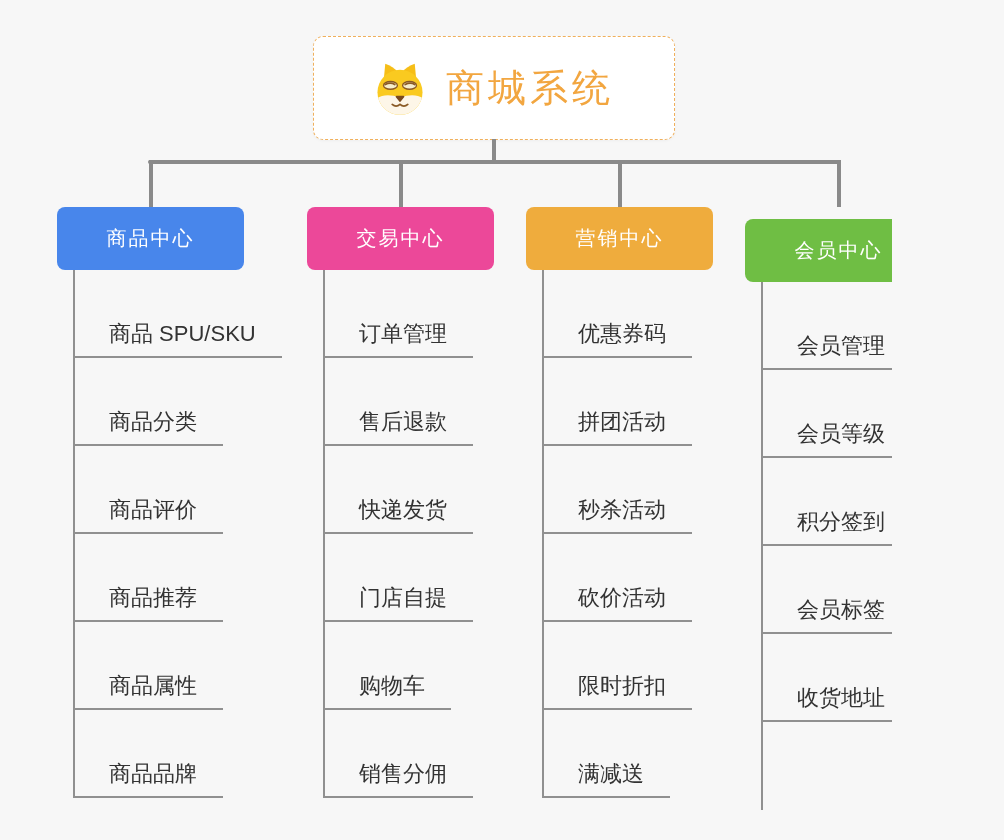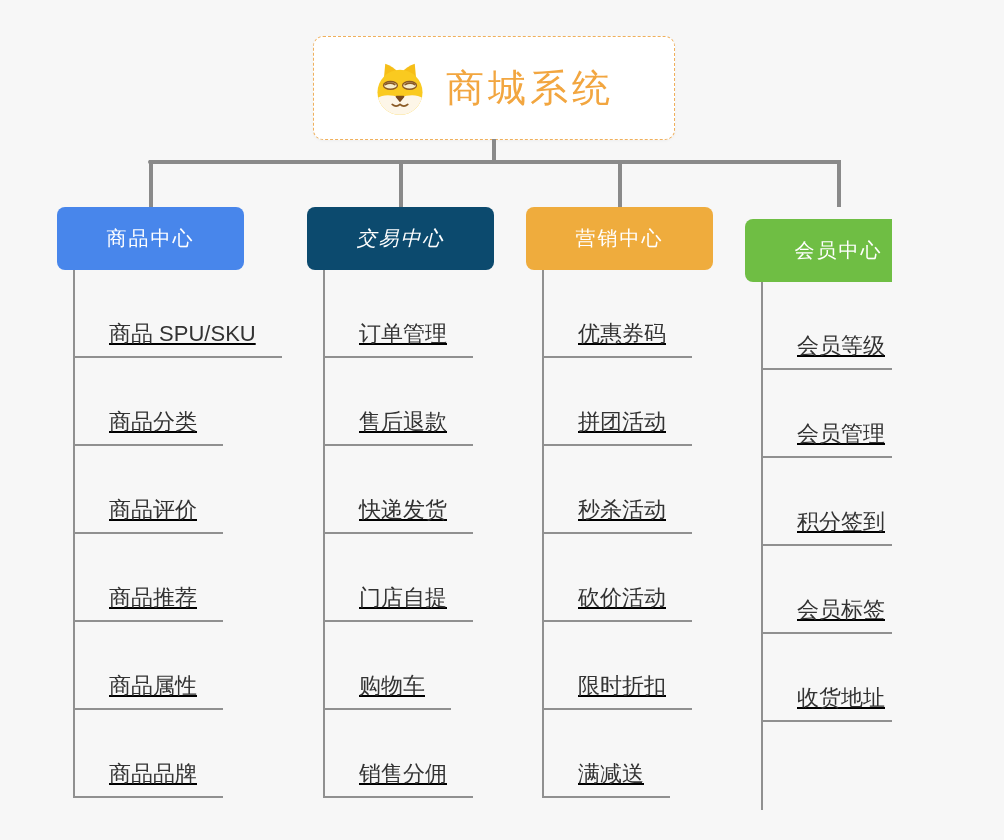--- a/index.html
+++ b/index.html
@@ -51,21 +51,20 @@
     border-radius:8px;
     display:flex;align-items:center;justify-content:center;
     color:#ffffff;
     font-size:20px;
     letter-spacing:2px;
   }
   .branch-items{
     margin-left:16px;
     border-left:2px solid #909090;
     height:528px;
-    text-decoration:underline;
   }
   .item{
     height:88px;
     display:flex;
     align-items:flex-end;
   }
   .item-label{
     display:inline-block;
     white-space:nowrap;
     font-size:22px;
@@ -137,21 +136,21 @@
       <div class="item">
           <span class="item-label">商品属性</span>
         </div>
       <div class="item">
           <span class="item-label">商品品牌</span>
         </div>
     </div>
   </div>
 
   <div class="branch branch-1">
-    <div class="branch-header" style="background: #0c4a6e; font-style: italic;">
+    <div class="branch-header" style="background: #ec4899;">
       <span>交易中心</span>
     </div>
     <div class="branch-items">
       <div class="item">
           <span class="item-label">订单管理</span>
         </div>
       <div class="item">
           <span class="item-label">售后退款</span>
         </div>
       <div class="item">
@@ -194,26 +193,26 @@
         </div>
     </div>
   </div>
 
   <div class="branch branch-3">
     <div class="branch-header" style="background: rgb(111, 190, 68);">
       <span>会员中心</span>
     </div>
     <div class="branch-items">
       <div class="item">
+          <span class="item-label">会员管理</span>
+        </div>
+      <div class="item">
           <span class="item-label">会员等级</span>
         </div>
       <div class="item">
-          <span class="item-label">会员管理</span>
-        </div>
-      <div class="item">
           <span class="item-label">积分签到</span>
         </div>
       <div class="item">
           <span class="item-label">会员标签</span>
         </div>
       <div class="item">
           <span class="item-label">收货地址</span>
         </div>
     </div>
   </div>

